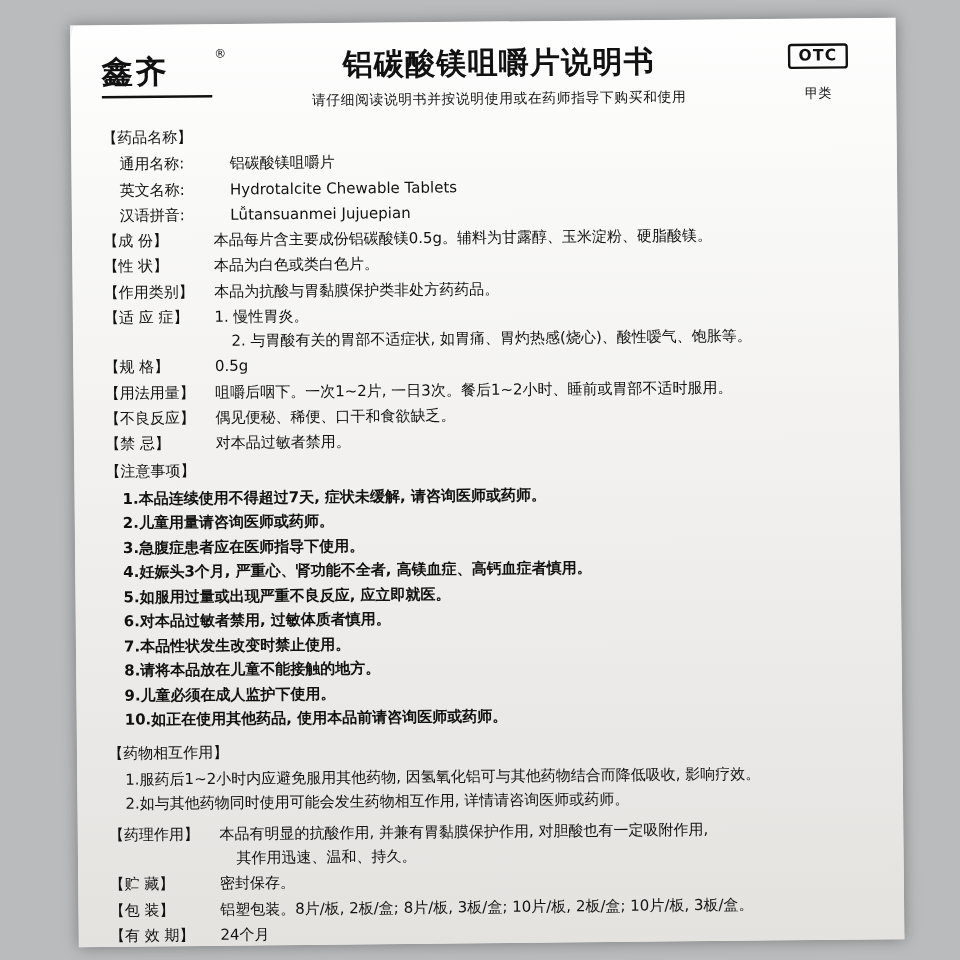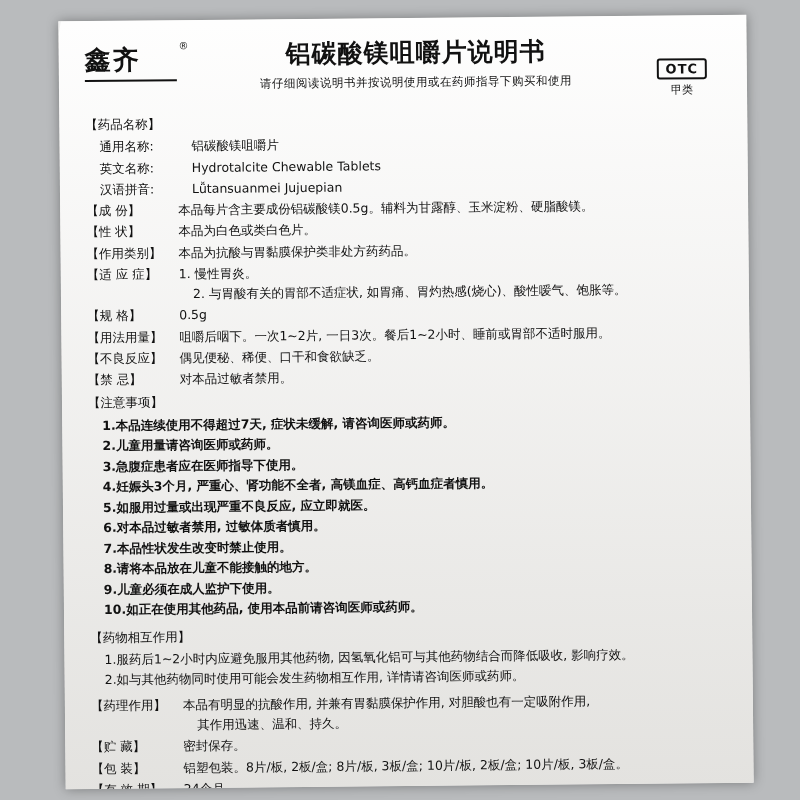--- a/index.html
+++ b/index.html
@@ -33,23 +33,23 @@
     font-size:26px;font-weight:bold;letter-spacing:2px;
   }
   .logo .reg{position:absolute;top:4px;right:4px;font-size:10px;}
   .logo .ul{border-bottom:2px solid #111;margin-top:2px;width:92px;}
   .titles{flex:1;text-align:center;padding-top:2px;}
   .title{font-size:25px;font-weight:bold;letter-spacing:1px;}
   .subtitle{font-size:11.5px;margin-top:6px;letter-spacing:.5px;}
   .otc{flex:0 0 86px;text-align:center;padding-top:4px;}
   .otc .box{
     display:inline-block;border:2px solid #111;border-radius:3px;
-    padding:1px 7px;font-size:13px;font-weight:bold;letter-spacing:1px;margin-top:23px;
+    padding:1px 7px;font-size:13px;font-weight:bold;letter-spacing:1px;
   }
-  .otc .cls{font-size:11px;margin-top:3px;}
+  .otc .cls{font-size:11px;margin-top:13px;}
 
   
   .body{margin-top:12px;font-size:12.5px;line-height:1.62;}
   .row{display:flex;align-items:flex-start;margin-bottom:1px;}
   .lbl{flex:0 0 92px;white-space:nowrap;}
   .val{flex:1;}
   .blk{margin-top:3px;margin-bottom:2px;}
   .hd{font-weight:normal;}
   .ind{padding-left:14px;}
   .tight{line-height:1.56;}

